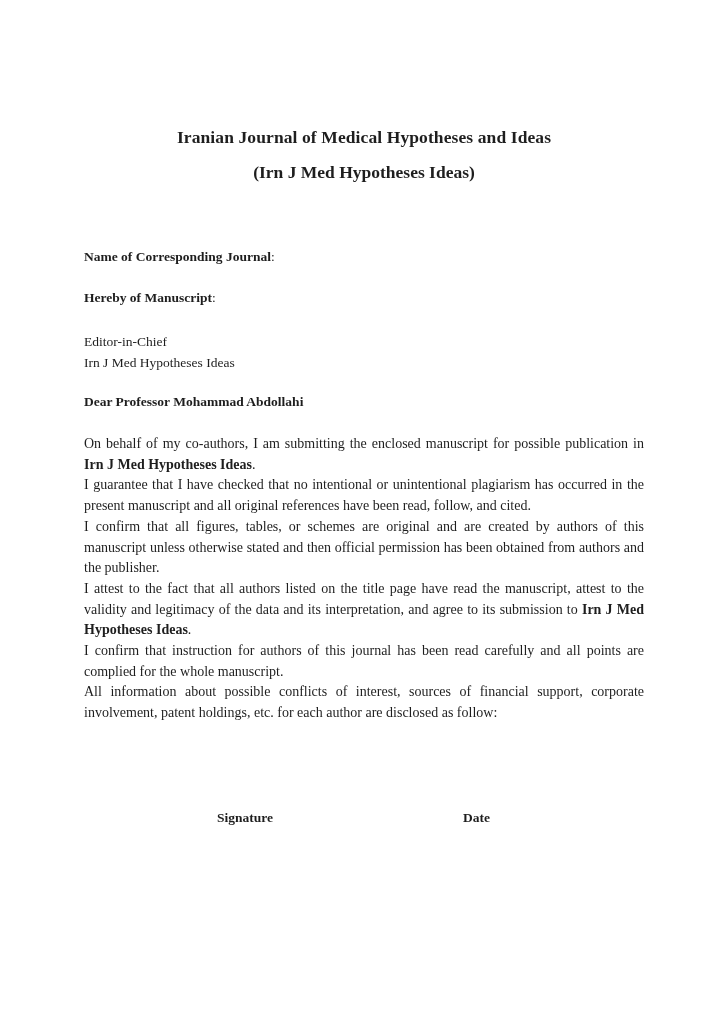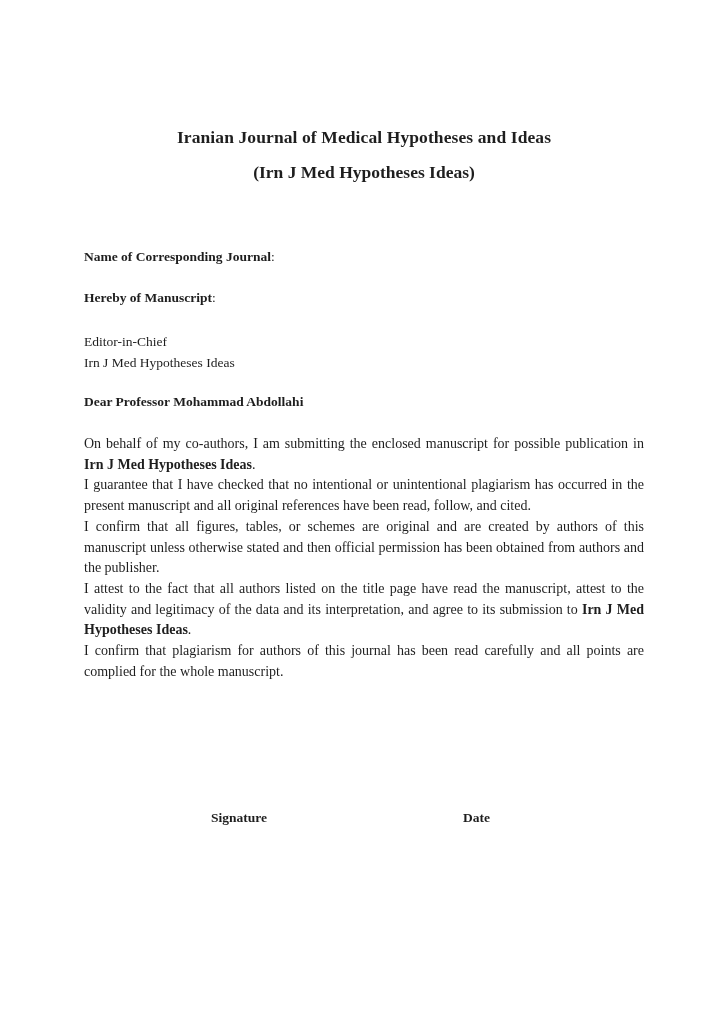--- a/index.html
+++ b/index.html
@@ -73,21 +73,21 @@
     text-justify: inter-word;
   }
   .body-par .b { font-weight: bold; }
   .signature-row {
     top: 810px;
     font-size: 13.5px;
     font-weight: bold;
   }
   .signature-label {
     position: absolute;
-    left: 127px; 
+    left: 133px; 
     top: 0;
   }
   .date-label {
     position: absolute;
     left: 351px; 
     top: 0;
     margin-left: 28px;
   }
 </style>
 </head>
@@ -113,21 +113,22 @@
     <div>Irn J Med Hypotheses Ideas</div>
   </div>
 
   <div class="abs salutation">Dear Professor Mohammad Abdollahi</div>
 
   <div class="abs letter-body">
       <p class="body-par"><span>On behalf of my co-authors, I am submitting the enclosed manuscript for possible publication in </span><span class="b">Irn J Med Hypotheses Ideas</span><span>.</span></p>
       <p class="body-par"><span>I guarantee that I have checked that no intentional or unintentional plagiarism has occurred in the present manuscript and all original references have been read, follow, and cited.</span></p>
       <p class="body-par"><span>I confirm that all figures, tables, or schemes are original and are created by authors of this manuscript unless otherwise stated and then official permission has been obtained from authors and the publisher.</span></p>
       <p class="body-par"><span>I attest to the fact that all authors listed on the title page have read the manuscript, attest to the validity and legitimacy of the data and its interpretation, and agree to its submission to </span><span class="b">Irn J Med Hypotheses Ideas</span><span>.</span></p>
-      <p class="body-par"><span>I confirm that plagiarism for authors of this journal has been read carefully and all points are complied for the whole manuscript.</span></p>
+      <p class="body-par"><span>I confirm that instruction for authors of this journal has been read carefully and all points are complied for the whole manuscript.</span></p>
+      <p class="body-par"><span>All information about possible conflicts of interest, sources of financial support, corporate involvement, patent holdings, etc. for each author are disclosed as follow:</span></p>
     </div>
 
   <div class="abs signature-row">
     <span class="signature-label">Signature</span>
     <span class="date-label">Date</span>
   </div>
 
 </div>
 
 </body></html>

